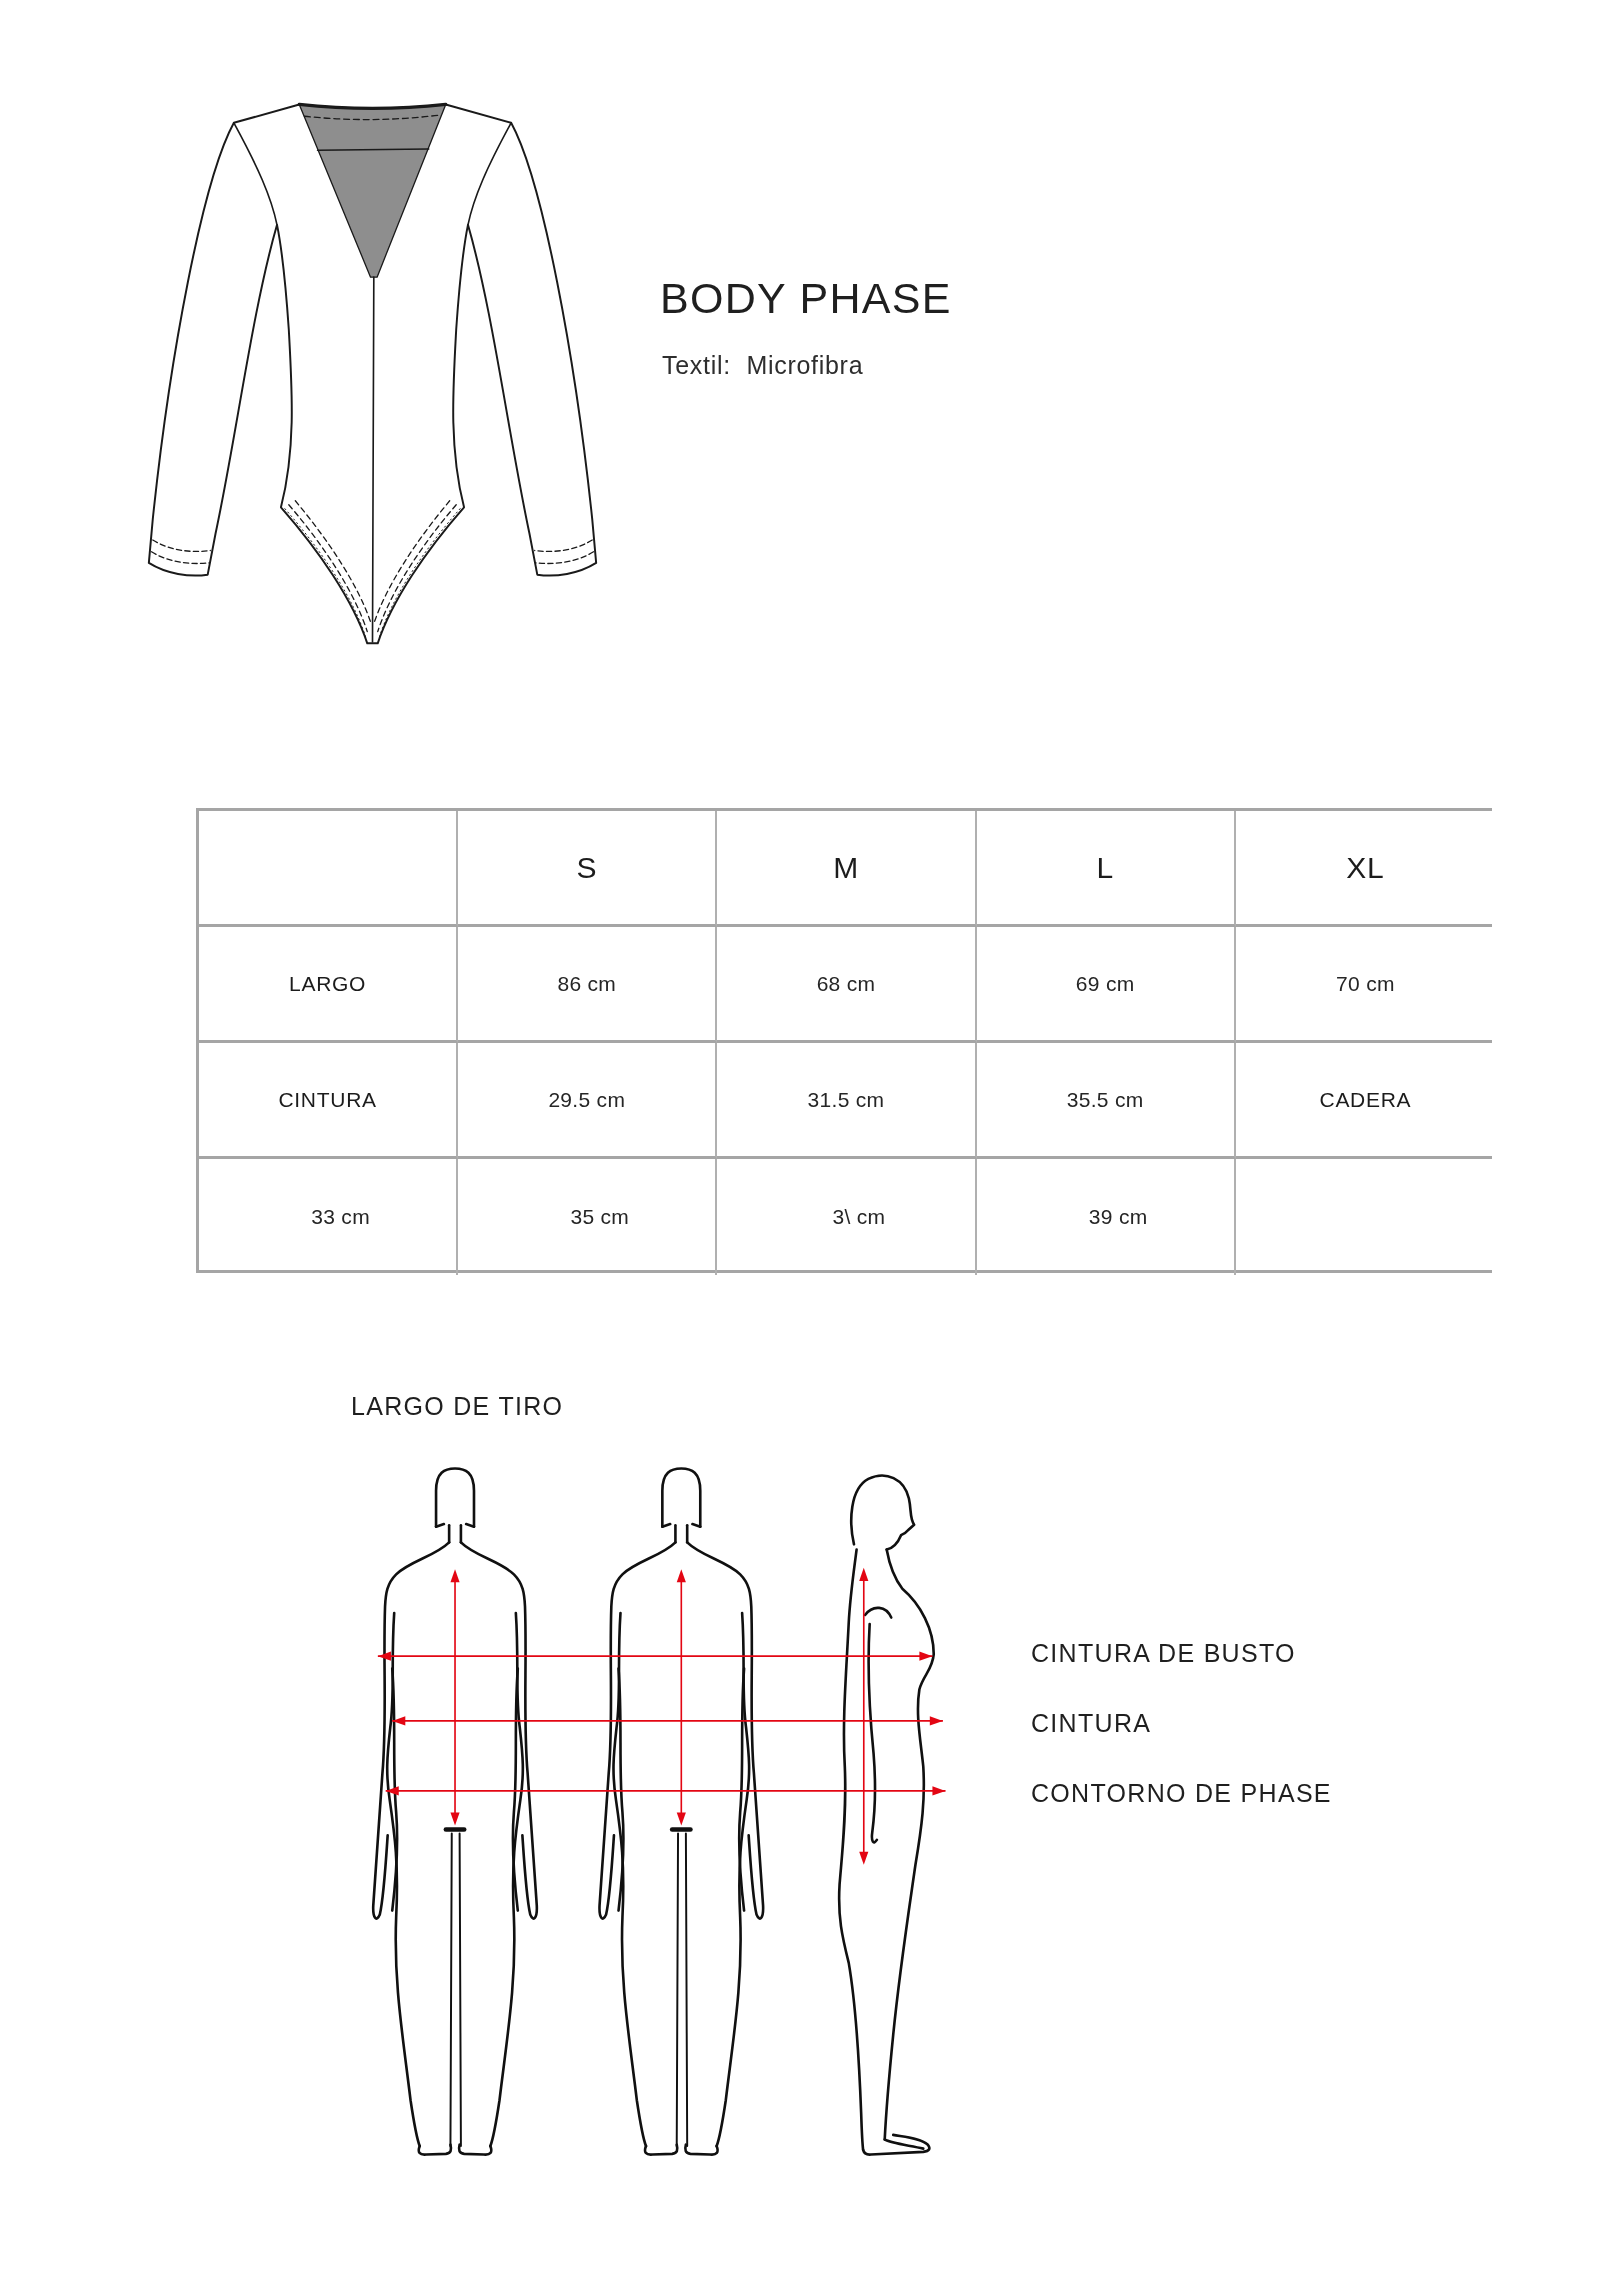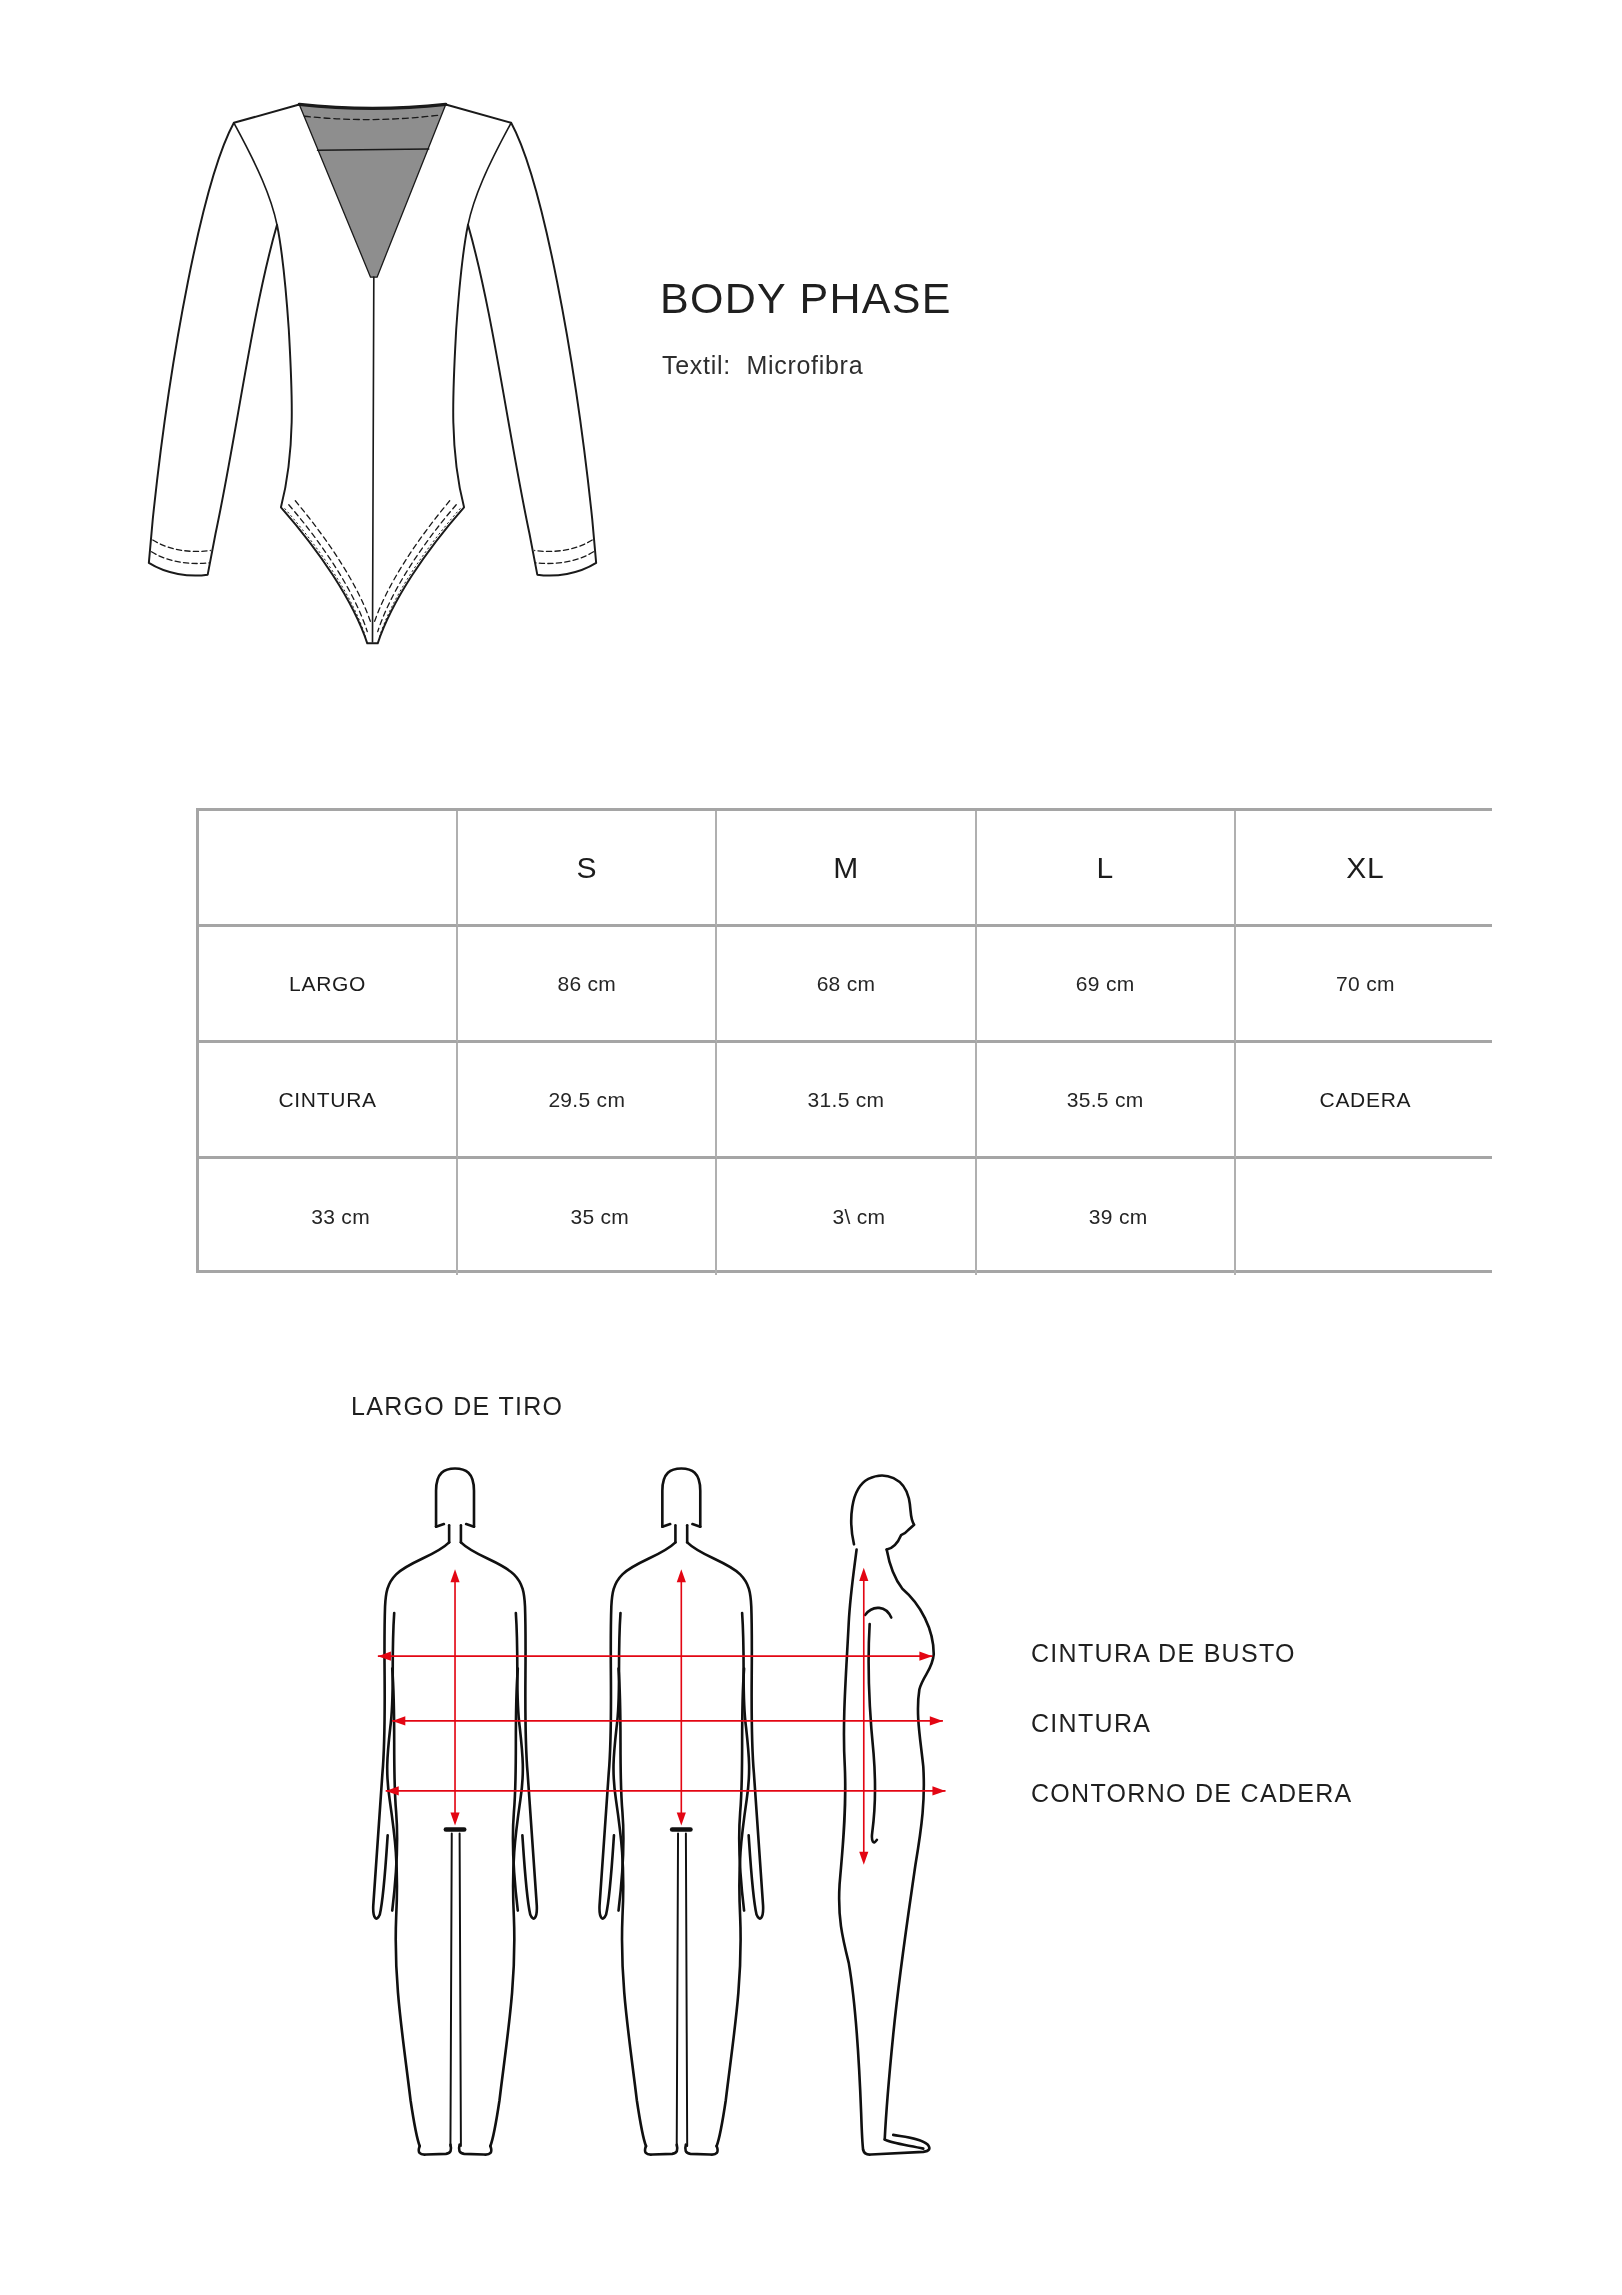--- a/index.html
+++ b/index.html
@@ -149,21 +149,21 @@
     <div class="st-cell st-label">CADERA</div>
     <div class="st-cell st-value">33 cm</div>
     <div class="st-cell st-value">35 cm</div>
     <div class="st-cell st-value">3\ cm</div>
     <div class="st-cell st-value">39 cm</div>
   </div>
 
   <div class="abs diagram-label lbl-tiro">LARGO DE TIRO</div>
   <div class="abs diagram-label lbl-busto">CINTURA DE BUSTO</div>
   <div class="abs diagram-label lbl-cintura">CINTURA</div>
-  <div class="abs diagram-label lbl-cadera">CONTORNO DE CADERA</div>
+  <div class="abs diagram-label lbl-cadera">CONTORNO DE PHASE</div>
 
   <svg class="abs" style="left:353px; top:1459px;" width="654" height="720" viewBox="0 0 1000 1100">
 
     <defs>
       <g id="fig-front" fill="none" stroke="#101010" stroke-width="4" stroke-linecap="round" stroke-linejoin="round">
 
         <path d="M 127 103 L 127 48 C 127 20 140 14 156 14 C 172 14 185 20 185 48 L 185 103"></path>
         <path d="M 127 103 L 139 99"></path>
         <path d="M 185 103 L 173 99"></path>
 

